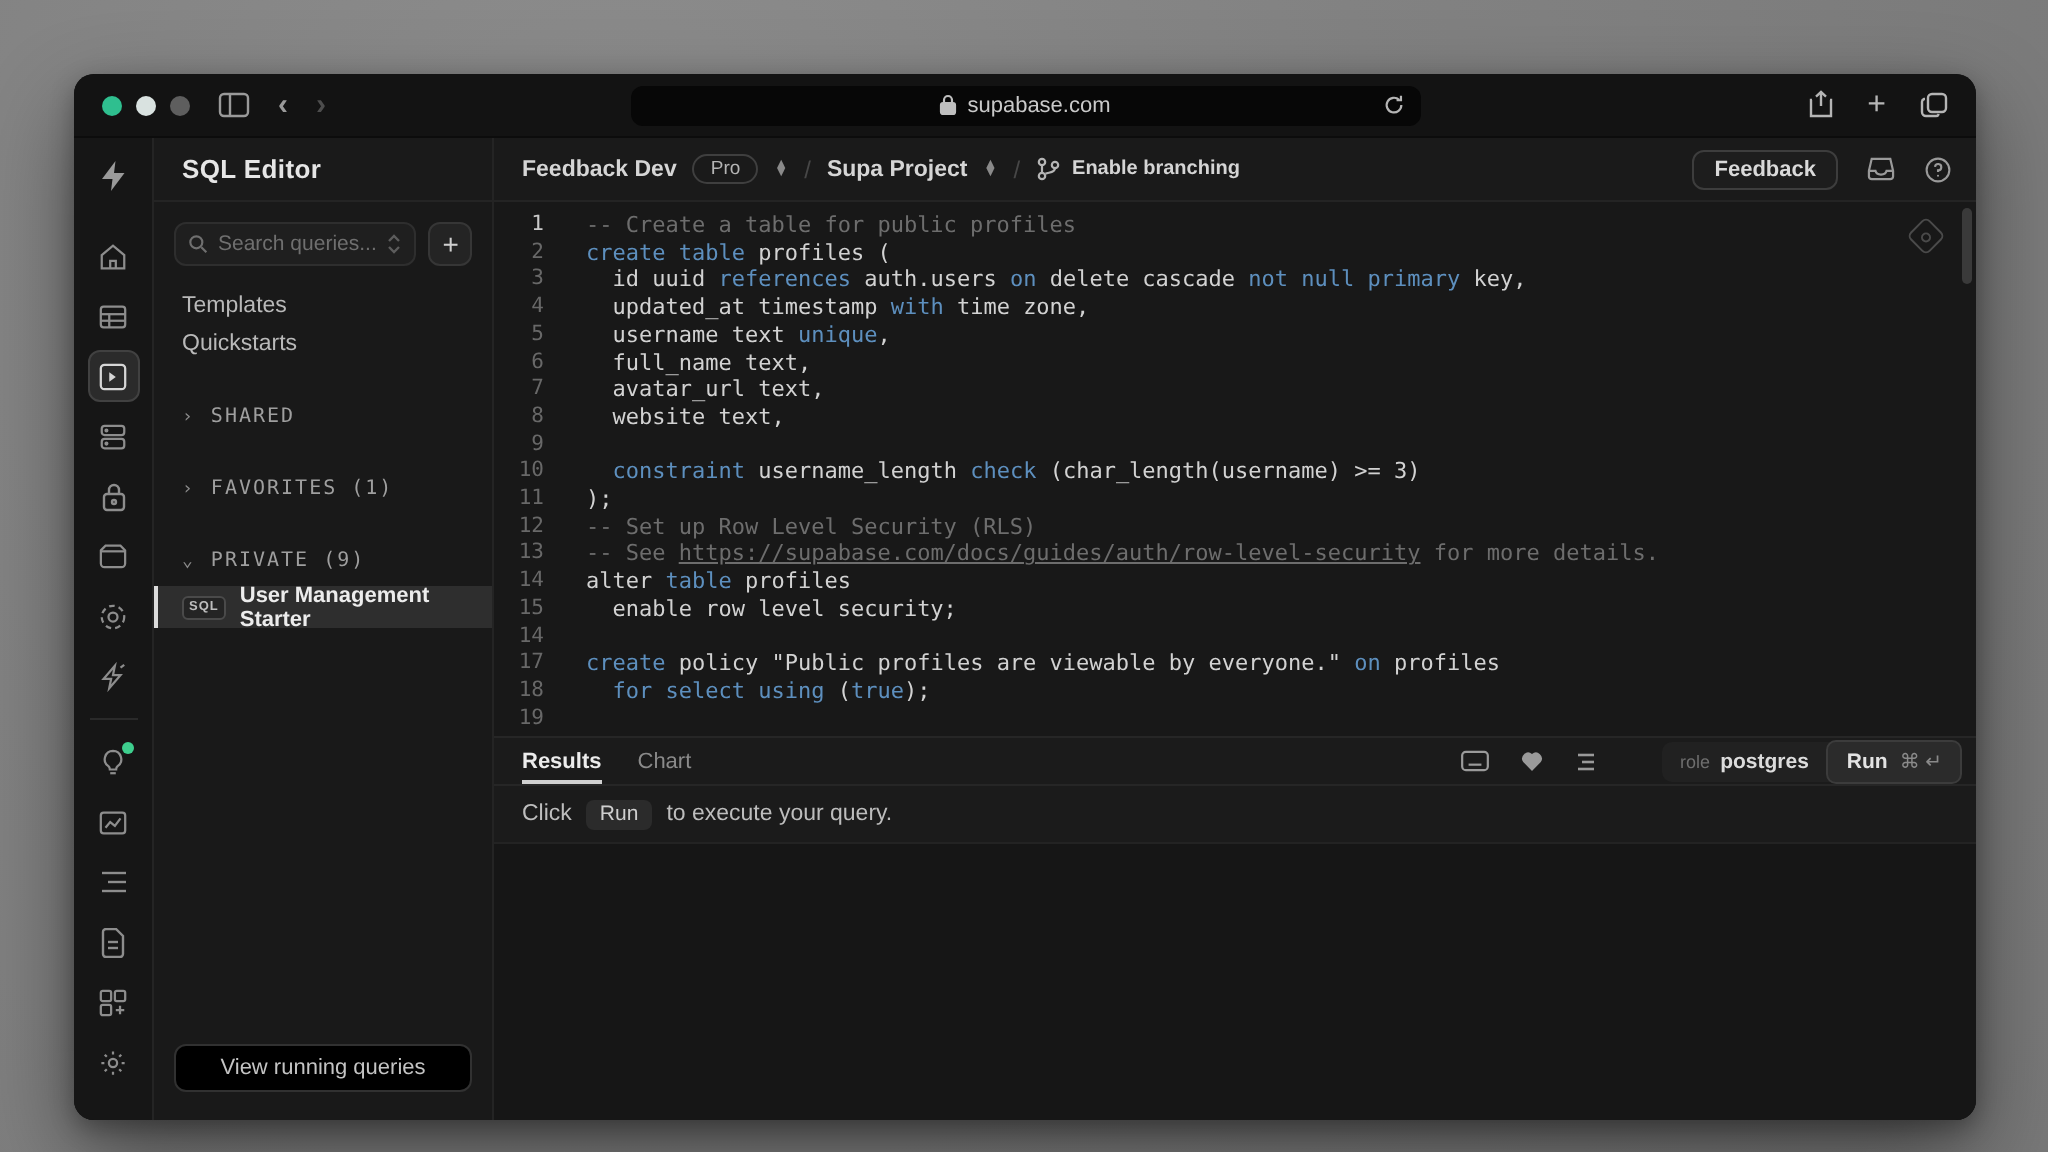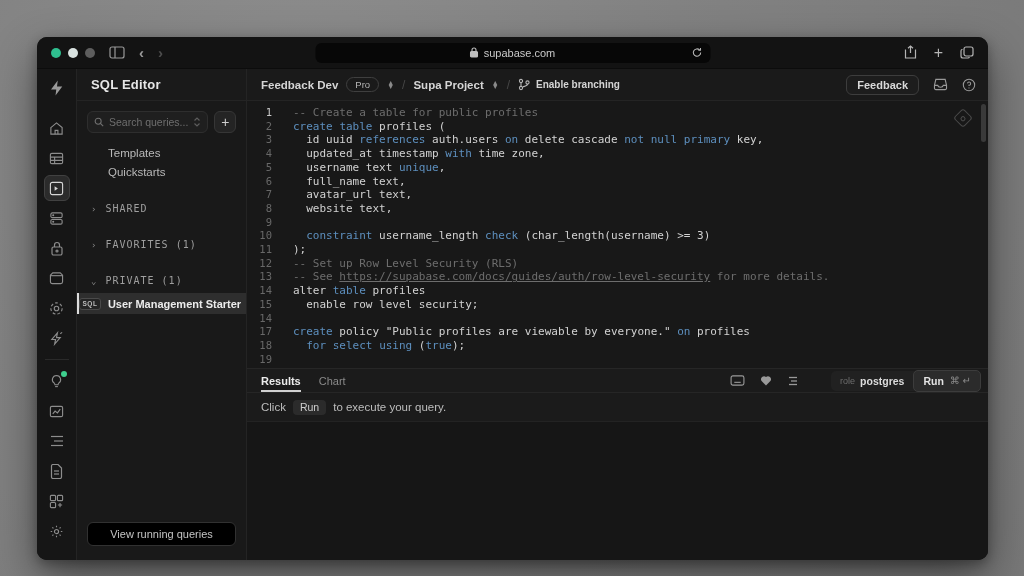--- a/index.html
+++ b/index.html
@@ -76,29 +76,29 @@
   .search-box {
     flex:1; height:22px; background:#1f1f1f; border:1px solid #2e2e2e; border-radius:6px;
     display:flex; align-items:center; padding:0 6px; gap:5px; color:#6f6f6f; font-size:10.5px;
   }
   .search-box .ph { flex:1; white-space:nowrap; overflow:hidden; }
   .add-btn {
     width:22px; height:22px; flex:0 0 22px; background:#242424; border:1px solid #363636; border-radius:6px;
     color:#cfcfcf; font-size:14px; display:flex; align-items:center; justify-content:center;
   }
   .side-links { padding:14px 14px 0; display:flex; flex-direction:column; gap:7px; }
-  .side-link { font-size:11.5px; color:#b9b9b9;margin-left:17px; }
+  .side-link { font-size:11.5px; color:#b9b9b9; }
   .section {
     display:flex; align-items:center; gap:8px; padding:0 14px; margin-top:25px;
     font-family:"DejaVu Sans Mono", monospace; font-size:10px; letter-spacing:1px; color:#9f9f9f;
   }
   .section .chev { font-size:9px; color:#8a8a8a; }
   .section.private { margin-top:25px; margin-bottom:7px; }
   .query-row {
-    height:21px; display:flex; align-items:center; gap:7px; 
+    height:21px; display:flex; align-items:center; gap:7px; padding-left:12px;
     background:#2e2e2e; border-left:2px solid #dcdcdc;
   }
   .sql-badge {
     border:1px solid #4a4a4a; border-radius:3px; font-size:6.5px; color:#bdbdbd; padding:1.5px 2.5px;
     font-weight:bold; letter-spacing:.5px; background:#242424;
   }
   .query-label { font-size:11px; color:#ececec; font-weight:bold; }
   .sidebar-footer { margin-top:auto; padding:12px 10px 14px; }
   .running-btn {
     width:100%; height:24px; border:1px solid #313131; border-radius:6px; background:#000000;
@@ -390,21 +390,21 @@
           <div class="section">
             <span class="chev">›</span>
             <span>SHARED</span>
           </div>
           <div class="section">
             <span class="chev">›</span>
             <span>FAVORITES (1)</span>
           </div>
           <div class="section private">
             <span class="chev">⌄</span>
-            <span>PRIVATE (1)</span>
+            <span>PRIVATE (9)</span>
           </div>
           <div class="query-row">
             <span class="sql-badge">SQL</span>
             <span class="query-label">User Management Starter</span>
           </div>
           <div class="sidebar-footer">
             <div class="running-btn">View running queries</div>
           </div>
         </div>
 

